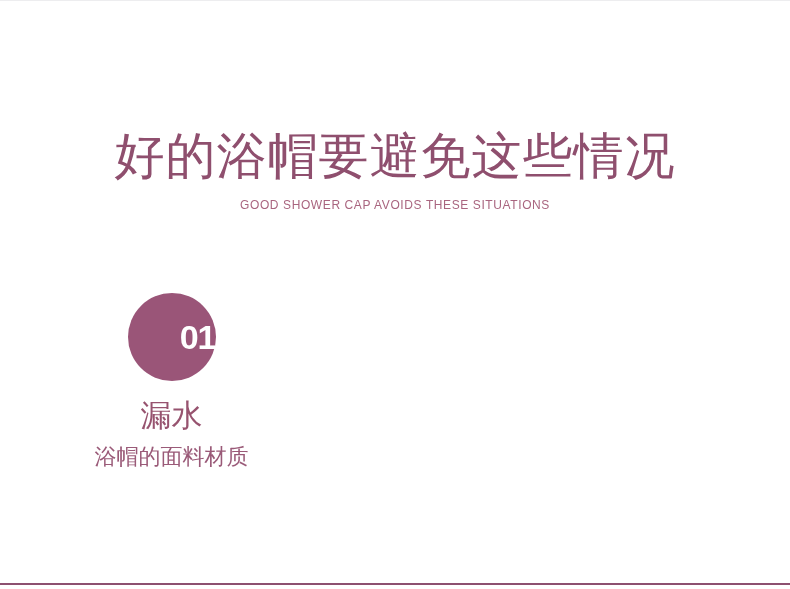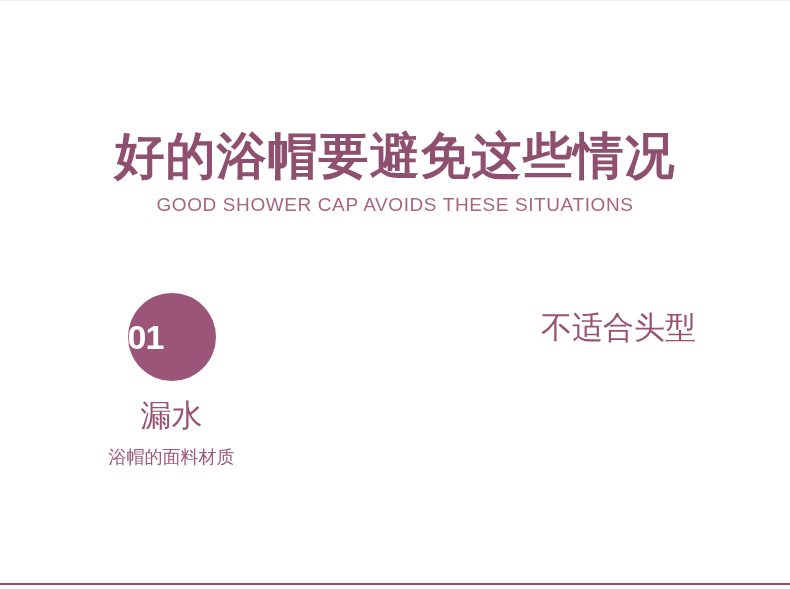--- a/index.html
+++ b/index.html
@@ -40,29 +40,29 @@
     top: 126px;
     left: 0;
     width: 790px;
     text-align: center;
   }
 
   .main-title {
     margin: 0;
     font-size: 50px;
     line-height: 60px;
-    font-weight: bold;
+    font-weight: normal;
     color: #8f4f6e;
     letter-spacing: 1px;
     font-family: "Liberation Sans", "DejaVu Sans", sans-serif;
   }
 
   .sub-title {
     margin: 10px 0 0 0;
-    font-size: 19px;
+    font-size: 12px;
     line-height: 18px;
     font-weight: normal;
     color: #a9657f;
     letter-spacing: 0.6px;
     font-family: "Liberation Sans", "DejaVu Sans", sans-serif;
   }
 
   
   .items-row {
     position: absolute;
@@ -82,21 +82,21 @@
     align-items: center;
   }
 
   .badge {
     width: 88px;
     height: 88px;
     border-radius: 50%;
     background: #9a5578;
     display: flex;
     align-items: center;
-    justify-content: flex-start;
+    justify-content: flex-end;
     flex: 0 0 auto;
   }
 
   .badge-number {
     color: #ffffff;
     font-size: 34px;
     line-height: 34px;
     font-weight: bold;
     letter-spacing: -1px;
     font-family: "Liberation Sans", "DejaVu Sans", sans-serif;
@@ -108,21 +108,21 @@
     line-height: 38px;
     font-weight: normal;
     color: #97536f;
     text-align: left;
     white-space: nowrap;
     font-family: "Liberation Sans", "DejaVu Sans", sans-serif;
   }
 
   .item-desc {
     margin-top: 8px;
-    font-size: 18px;
+    font-size: 22px;
     line-height: 28px;
     font-weight: normal;
     color: #9a5a78;
     text-align: center;
     max-width: 170px;
     font-family: "Liberation Sans", "DejaVu Sans", sans-serif;
   }
 
   
   .bottom-rule {
@@ -151,20 +151,19 @@
     <div class="item">
       <div class="badge">
         <span class="badge-number">01</span>
       </div>
       <div class="item-title">漏水</div>
       <div class="item-desc">浴帽的面料材质</div>
     </div>
 
 
     <div class="item">
-      <div class="item-title">不适合头型</div>
     </div>
 
   </div>
 
   <div class="bottom-rule"></div>
 
 </div>
 
 </body></html>

